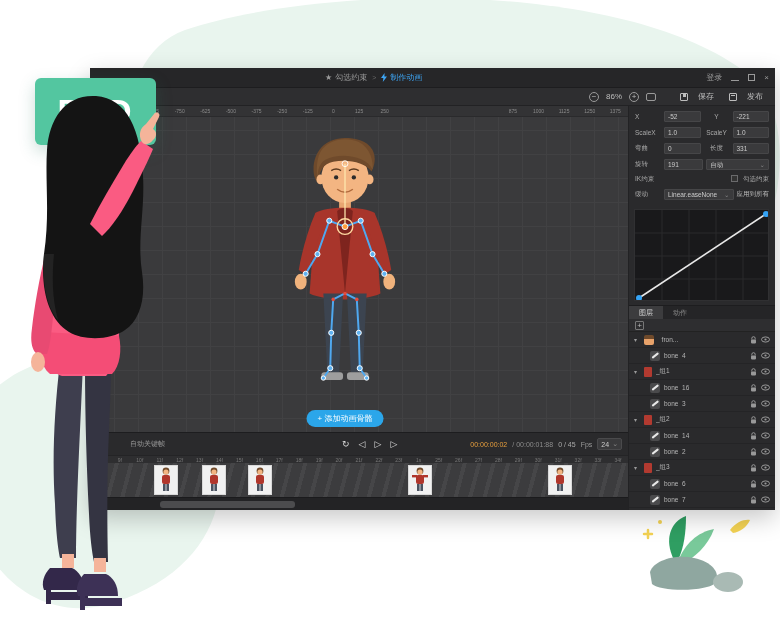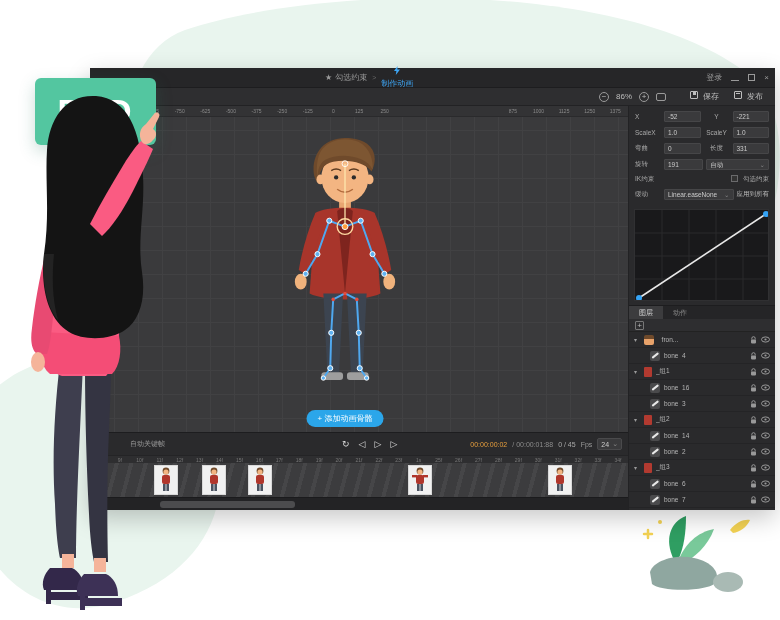--- a/index.html
+++ b/index.html
@@ -15,32 +15,32 @@
   .psd-card span { color:#fff; font-size:34px; font-weight:bold; letter-spacing:2px; }
 
   
   .app { position:absolute; left:90px; top:68px; width:685px; height:442px; background:#2b2b2d;
     border-radius:3px; box-shadow:0 8px 24px rgba(0,0,0,.22); z-index:10; color:#ccc; font-size:7px; }
 
   .titlebar { position:relative; height:20px; background:#262628; border-bottom:1px solid #1d1d1f;
     display:flex; align-items:center; }
   .breadcrumb { position:absolute; left:235px; display:flex; align-items:center; gap:5px; font-size:8px; }
   .bc-item { display:flex; align-items:center; gap:3px; color:#9a9a9a; }
-  .bc-item.active { color:#3ea6f5;flex-direction:column; }
+  .bc-item.active { color:#3ea6f5; }
   .bc-sep { color:#666; font-size:7px; }
   .win-ctrl { position:absolute; right:6px; display:flex; align-items:center; gap:9px; color:#9a9a9a; font-size:8px; }
   .wc-box { width:7px; height:7px; border:1px solid #9a9a9a; display:inline-block; }
   .wc-min { width:8px; border-top:1px solid #9a9a9a; display:inline-block; margin-top:5px; }
 
   .toolbar { height:18px; background:#2e2e30; border-bottom:1px solid #222224; display:flex;
     align-items:center; justify-content:flex-end; gap:7px; padding-right:8px; font-size:8px; color:#bdbdbd; }
   .circ { width:10px; height:10px; border-radius:50%; border:1px solid #9a9a9a; display:inline-flex;
     align-items:center; justify-content:center; font-size:8px; line-height:1; color:#bdbdbd; }
   .fit-box { width:10px; height:8px; border:1px solid #9a9a9a; border-radius:2px; }
-  .tb-btn { display:flex; align-items:flex-start; gap:5px; padding:2px 4px; }
+  .tb-btn { display:flex; align-items:center; gap:10px; padding:2px 4px; }
   .save-ic { width:8px; height:8px; border:1px solid #bdbdbd; border-radius:1px; position:relative; }
   .save-ic:after { content:""; position:absolute; left:2px; top:0; width:3px; height:3px; background:#bdbdbd; }
   .pub-ic { width:8px; height:8px; border:1px solid #bdbdbd; border-radius:1px; position:relative; }
   .pub-ic:after { content:""; position:absolute; left:1px; top:1px; width:4px; height:1px; background:#bdbdbd; }
 
   .main { display:flex; height:404px; }
   .left-col { width:538px; display:flex; flex-direction:column; }
 
   
   .canvas { position:relative; height:326px; background:#3a3a3c; overflow:hidden;

